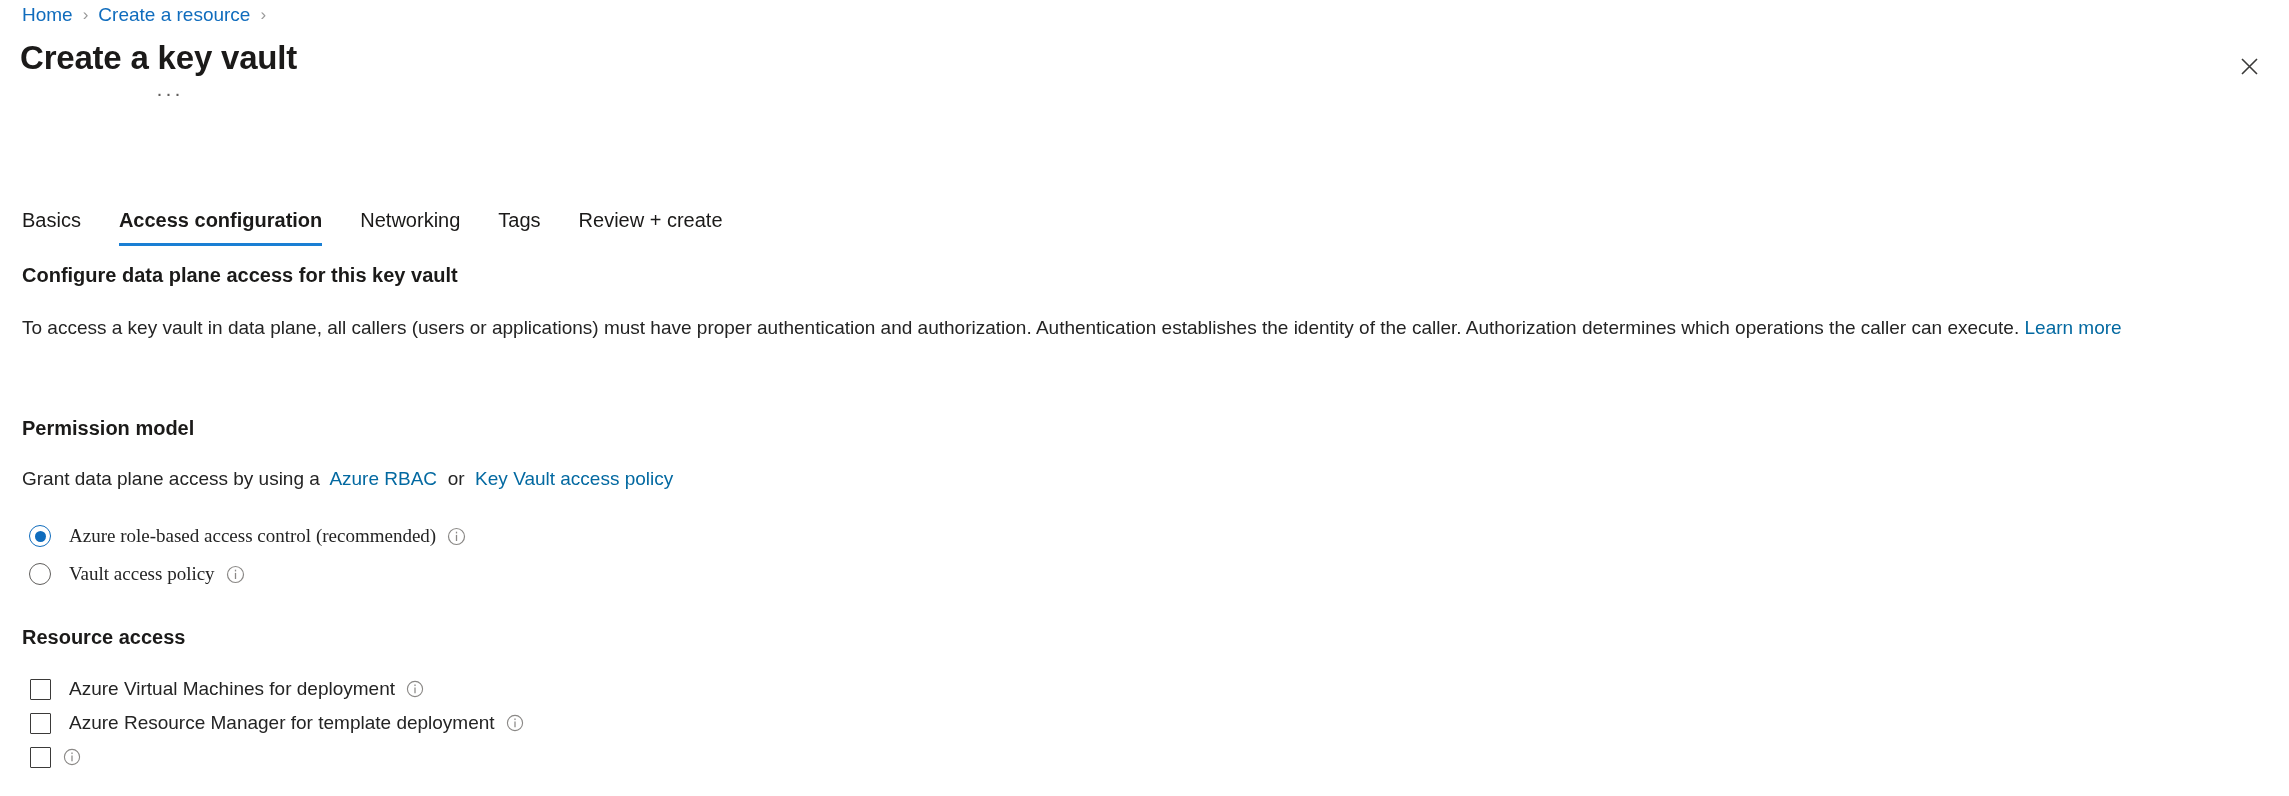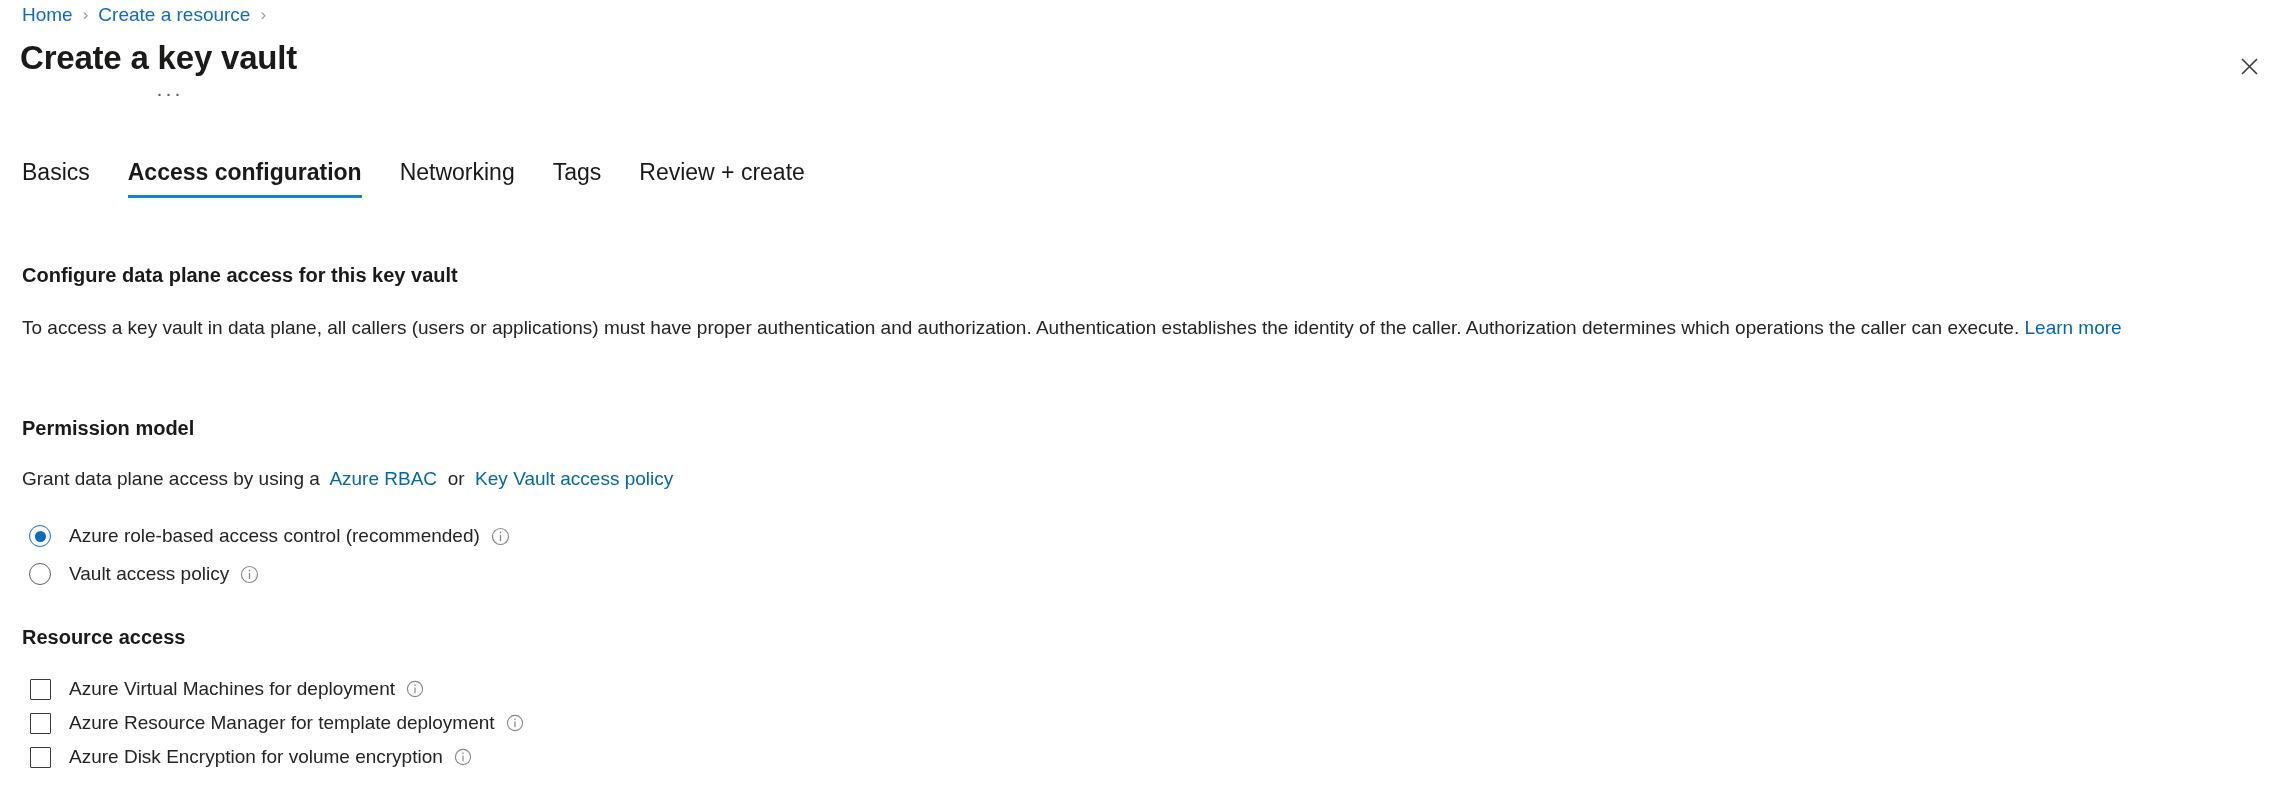--- a/index.html
+++ b/index.html
@@ -92,27 +92,28 @@
   .tabs {
     position: absolute;
     left: 22px;
     top: 160px;
     display: flex;
     align-items: flex-start;
     height: 46px;
   }
   .tab {
     position: relative;
-    font-size: 23px;
+    font-size: 20px;
     line-height: 24px;
     color: #1b1a19;
     padding: 0 0 14px 0;
     margin-right: 38px;
     cursor: pointer;
     white-space: nowrap;
+    margin-top: 48px;
   }
   .tab.active {
     font-weight: 600;
   }
   .tab.active::after {
     content: "";
     position: absolute;
     left: 0;
     right: 0;
     bottom: 0;
@@ -151,20 +152,21 @@
   .permission-block { margin-top: 74px; }
   .permission-sub { margin-top: 25px; }
 
   
   .radio-group { margin-top: 25px; }
   .radio-row {
     display: flex;
     align-items: center;
     height: 38px;
     cursor: pointer;
+    font-family: Liberation Serif, serif;
   }
   .radio-outer {
     width: 22px;
     height: 22px;
     border-radius: 50%;
     border: 1.6px solid #0f6cbd;
     box-sizing: border-box;
     display: flex;
     align-items: center;
     justify-content: center;
@@ -330,21 +332,20 @@
             <svg width="18" height="18" viewBox="0 0 19 19" aria-hidden="true">
               <circle cx="9.5" cy="9.5" r="8" fill="none" stroke="#8a8886" stroke-width="1.2"></circle>
               <rect x="8.85" y="7.9" width="1.3" height="6.1" fill="#8a8886"></rect>
               <rect x="8.85" y="4.7" width="1.3" height="1.7" fill="#8a8886"></rect>
             </svg>
           </span>
         </div>
 
         <div class="check-row">
           <span class="check-box"></span>
-          <span class="check-label">Azure Disk Encryption for volume encryption</span>
           <span class="info-icon">
             <svg width="18" height="18" viewBox="0 0 19 19" aria-hidden="true">
               <circle cx="9.5" cy="9.5" r="8" fill="none" stroke="#8a8886" stroke-width="1.2"></circle>
               <rect x="8.85" y="7.9" width="1.3" height="6.1" fill="#8a8886"></rect>
               <rect x="8.85" y="4.7" width="1.3" height="1.7" fill="#8a8886"></rect>
             </svg>
           </span>
         </div>
 
       </div>

